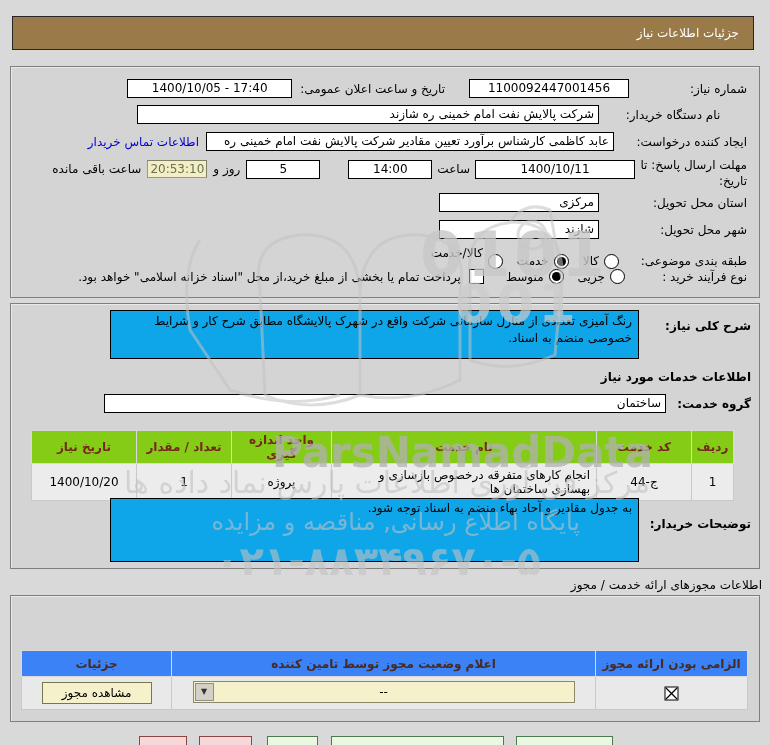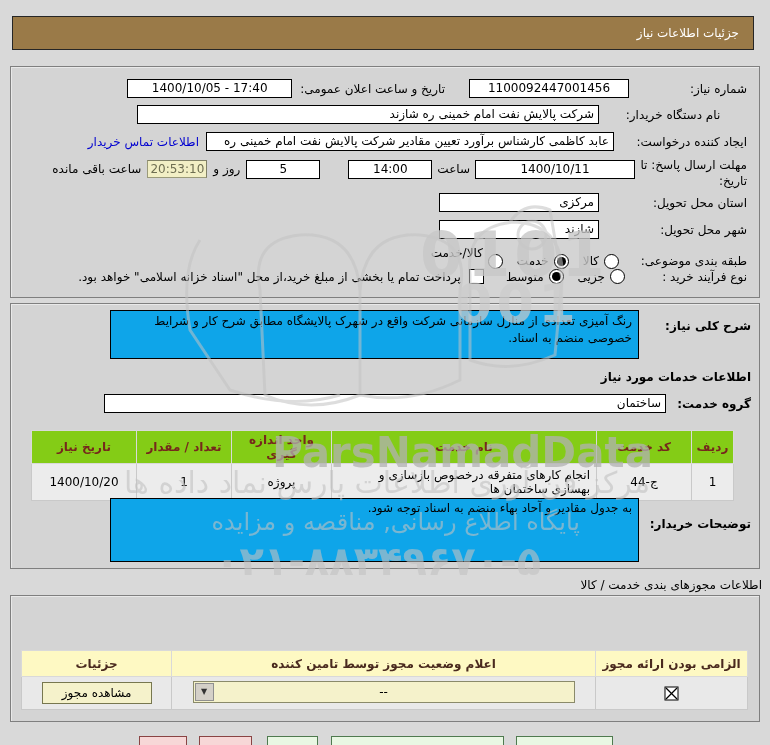--- a/index.html
+++ b/index.html
@@ -23,21 +23,21 @@
          background:#000;border-radius:50%;}
   .chk{display:inline-block;width:13px;height:13px;border:1px solid #000;background:#fff;flex:none;}
   .bold{font-weight:bold;}
   .txtbox{position:absolute;background:#0ea5e9;border:1px solid #000;padding:2px 6px;overflow:hidden;}
   
   table{border-collapse:collapse;table-layout:fixed;}
   .dtab{position:absolute;border:1px solid #8a8a8a;background:#ececec;}
   .dtab th{background:#84cc16;color:#76281c;font-weight:bold;font-size:12px;
            border:1px solid #d9d9d9;height:27px;padding:2px 4px;}
   .dtab td{border:1px solid #c9c9c9;font-size:12px;height:32px;padding:2px 6px;text-align:center;background:#ececec;}
-  .ptab th{background:#fef9c3;color:#4a2a1f;font-weight:bold;font-size:12px;
+  .ptab th{background:#3b82f6;color:#4a2a1f;font-weight:bold;font-size:12px;
            border:1px solid #d9d9d9;height:23px;padding:1px 4px;}
   .ptab td{border:1px solid #c9c9c9;height:30px;text-align:center;background:#e9e9e9;}
   
   .sel-box{position:relative;display:inline-block;width:380px;height:20px;background:#f5f2cb;
            border:1px solid #8a8a6a;}
   .sel-box .val{position:absolute;inset:0;line-height:20px;text-align:center;direction:ltr;}
   .sel-arrow{position:absolute;left:1px;top:1px;width:17px;height:16px;background:#d4d0c8;
              border:1px solid #8f8f8f;display:flex;align-items:center;justify-content:center;
              font-size:8px;color:#333;}
   .btn-ylw{display:inline-block;min-width:108px;height:20px;line-height:20px;text-align:center;
@@ -162,21 +162,21 @@
           <td>1</td>
           <td style="direction:ltr;">1400/10/20</td>
         </tr>
       </tbody>
     </table>
 
     <span class="bold" style="position:absolute;right:8px;top:213px;">توضیحات خریدار:</span>
     <div class="txtbox rt" style="right:120px;top:194px;width:515px;height:58px;">به جدول مقادیر و آحاد بهاء منضم به اسناد توجه شود.</div>
   </div>
 
-  <span style="position:absolute;right:8px;top:578px;">اطلاعات مجوزهای بندی خدمت / کالا</span>
+  <span style="position:absolute;right:8px;top:578px;">اطلاعات مجوزهای ارائه خدمت / مجوز</span>
 
   <div class="panel" style="top:595px;height:125px;">
     <table class="ptab" style="position:absolute;top:54px;right:11px;width:726px;border:1px solid #8a8a8a;background:#e9e9e9;">
       <colgroup>
           <col style="width:152px">
           <col style="width:424px">
           <col style="width:150px">
         </colgroup>
       <thead>
         <tr>

